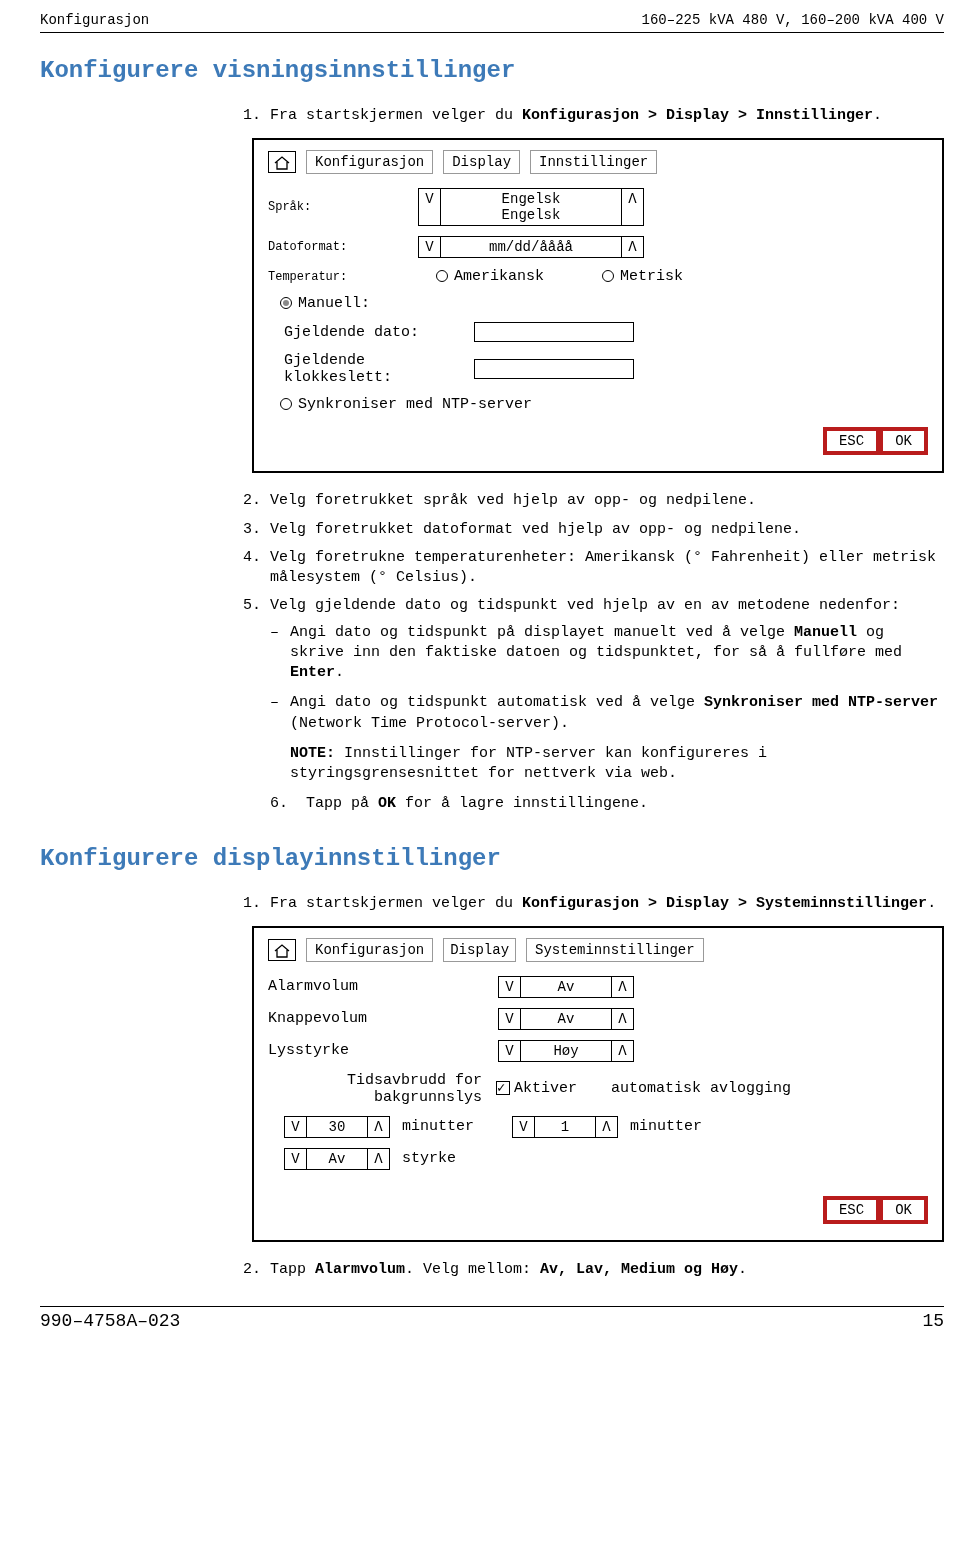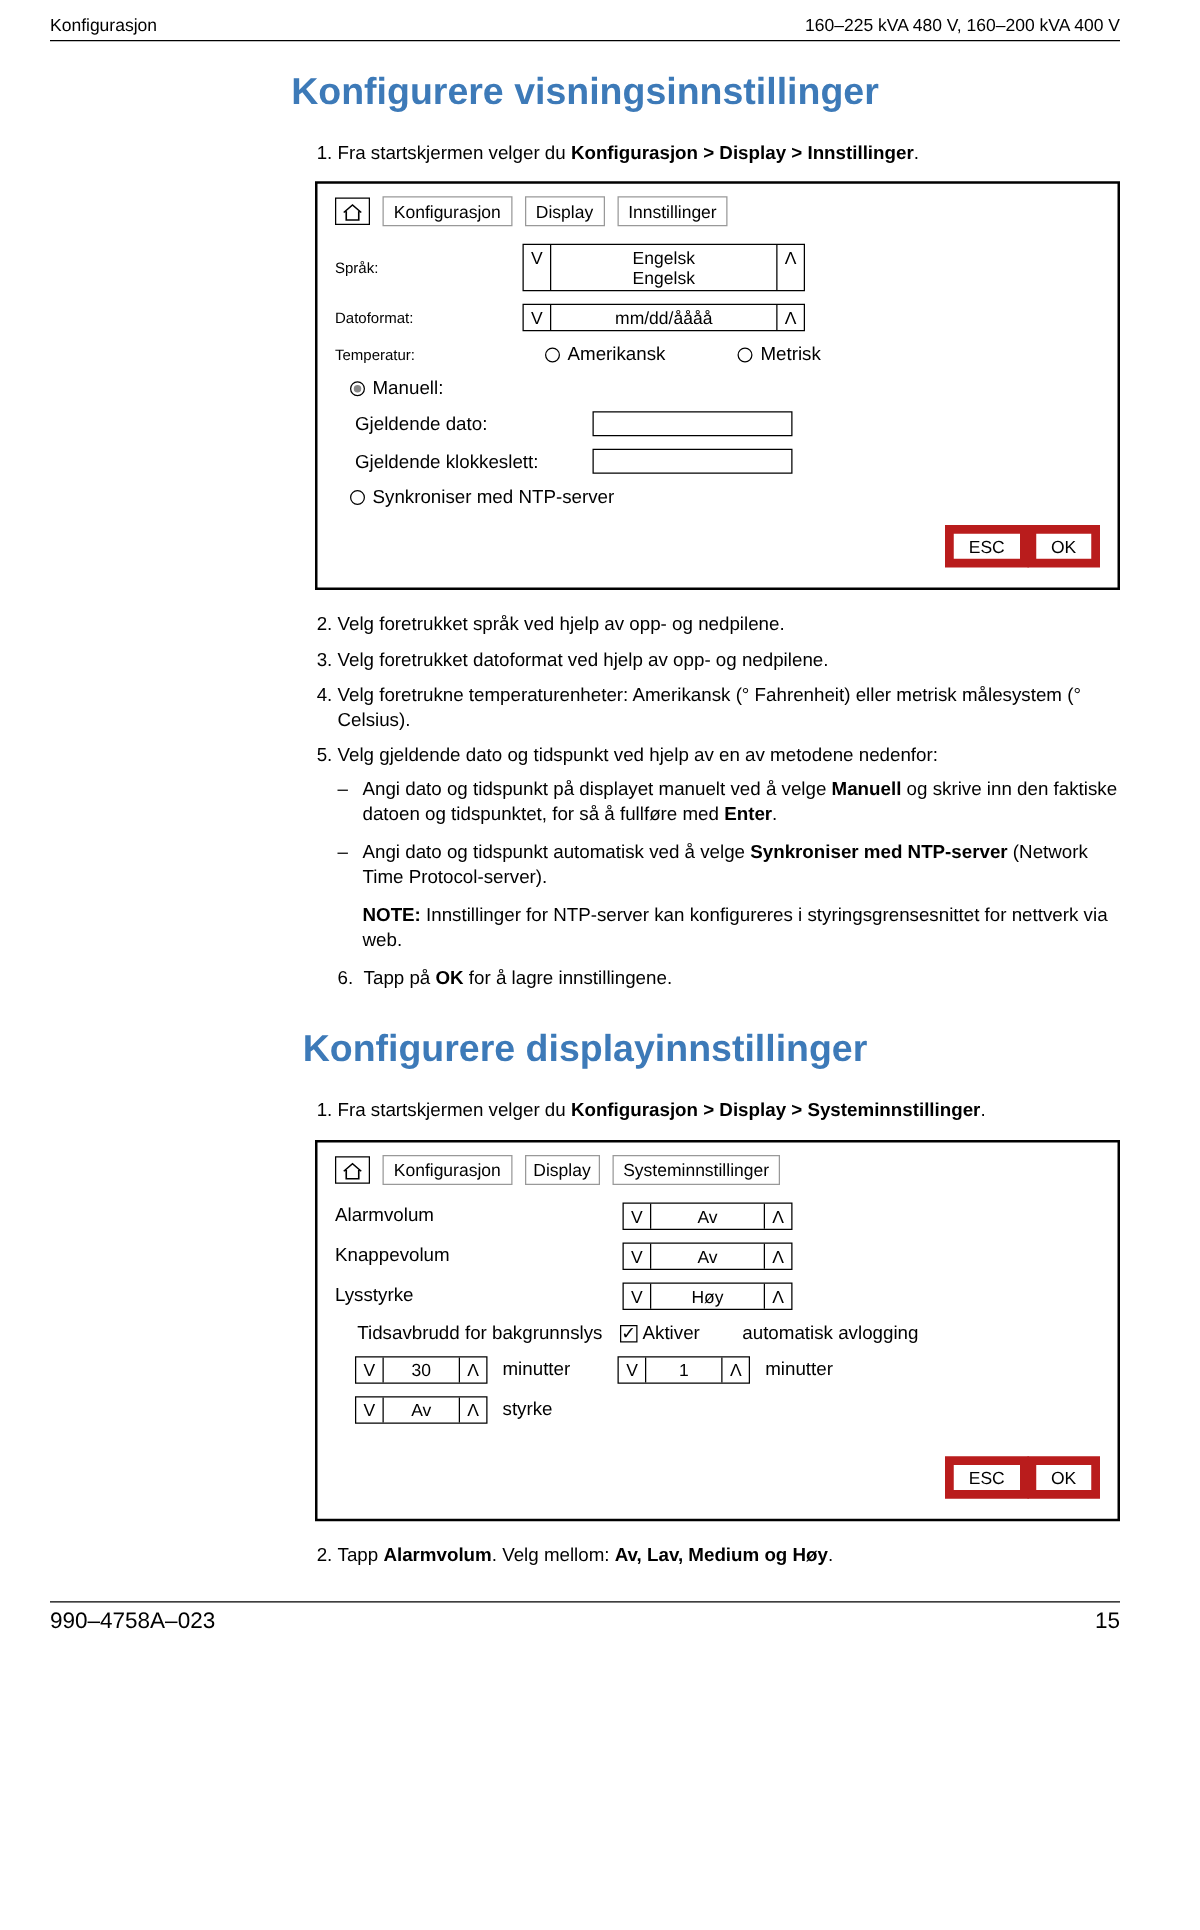--- a/index.html
+++ b/index.html
@@ -6,36 +6,36 @@
   body {
     font-family: Arial, Helvetica, sans-serif;
     font-size: 15px;
     color: #000;
     background: #fff;
     width: 960px;
     margin: 0 auto;
     padding: 0;
   }
   .page {
-    padding: 12px 64px 20px 40px;
+    padding: 12px 16px 20px 40px;
+    font-family: Liberation Mono, monospace;
   }
   .header-row {
     display: flex;
     justify-content: space-between;
     font-size: 14px;
     padding-bottom: 4px;
     border-bottom: 1px solid #000;
     margin-bottom: 24px;
   }
   h1 {
-    font-size: 30px;
+    font-size: 24px;
     font-weight: bold;
     color: #3d7ab8;
     margin-bottom: 22px;
-    text-align: center;
   }
   .content1 {
     margin-left: 212px;
   }
   .panel {
     border: 2px solid #000;
     padding: 10px 14px 16px 14px;
     margin: 12px 0 18px 0;
     background: #fff;
   }
@@ -126,21 +126,21 @@
     width:160px;
     height:20px;
     vertical-align:middle;
   }
   .panel-buttons {
     text-align: right;
     margin-top: 14px;
   }
   .btn {
     display:inline-block;
-    border:7px solid #b91c1c;
+    border:4px solid #b91c1c;
     padding:2px 12px;
     font-size:14px;
     margin-left:-1px;
   }
   ol { margin-left: 18px; margin-top: 6px; }
   ol > li { margin-bottom: 8px; line-height: 1.35; }
   .dash-list { list-style:none; margin: 6px 0 6px 0; }
   .dash-list li { position:relative; padding-left:20px; margin-bottom:10px; line-height:1.35;}
   .dash-list li::before { content:"–"; position:absolute; left:0; }
   .note-block { margin: 6px 0 10px 20px; line-height:1.35;}

